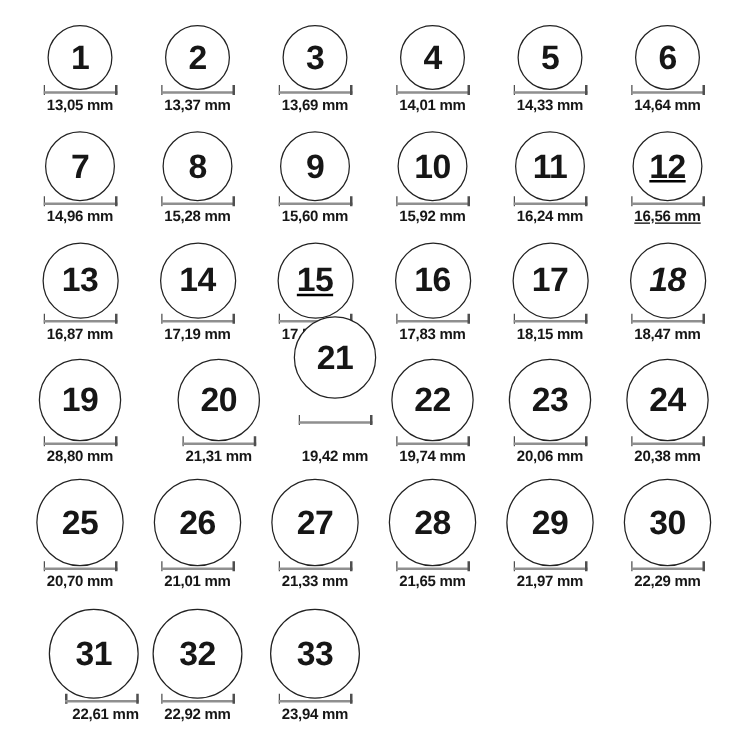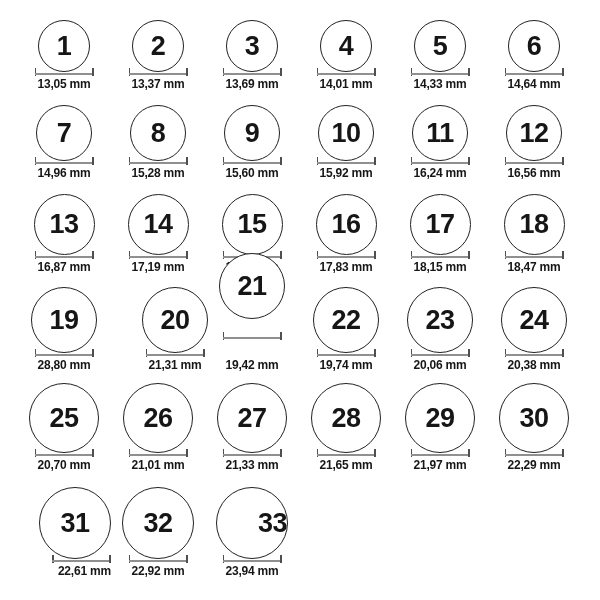--- a/index.html
+++ b/index.html
@@ -166,21 +166,21 @@
         <div class="circle" style="width: 56px; height: 56px;">
           <span class="num">11</span>
         </div>
         <div class="measure" style="width: 59px;">
           <span class="tick l"></span>
           <span class="bar"></span>
           <span class="tick r"></span>
         </div>
         <div class="label">16,24 mm</div>
       </div>
-      <div class="cell" style="left: 487px; width: 94px;">
+      <div class="cell" style="left: 487px; width: 94px; text-decoration: underline;">
         <div class="circle" style="width: 56px; height: 56px;">
           <span class="num">12</span>
         </div>
         <div class="measure" style="width: 59px;">
           <span class="tick l"></span>
           <span class="bar"></span>
           <span class="tick r"></span>
         </div>
         <div class="label">16,56 mm</div>
       </div>
@@ -202,21 +202,21 @@
           <span class="num">14</span>
         </div>
         <div class="measure" style="width: 59px;">
           <span class="tick l"></span>
           <span class="bar"></span>
           <span class="tick r"></span>
         </div>
         <div class="label">17,19 mm</div>
       </div>
       <div class="cell" style="left: 205px; width: 94px;">
-        <div class="circle" style="width: 61px; height: 61px;">
+        <div class="circle" style="width: 61px; height: 61px; text-decoration: underline;">
           <span class="num">15</span>
         </div>
         <div class="measure" style="width: 59px;">
           <span class="tick l"></span>
           <span class="bar"></span>
           <span class="tick r"></span>
         </div>
         <div class="label">17,51 mm</div>
       </div>
       <div class="cell" style="left: 299px; width: 94px;">
@@ -235,21 +235,21 @@
           <span class="num">17</span>
         </div>
         <div class="measure" style="width: 59px;">
           <span class="tick l"></span>
           <span class="bar"></span>
           <span class="tick r"></span>
         </div>
         <div class="label">18,15 mm</div>
       </div>
       <div class="cell" style="left: 487px; width: 94px;">
-        <div class="circle" style="width: 61px; height: 61px;">
+        <div class="circle" style="width: 61px; height: 61px; font-style: italic;">
           <span class="num">18</span>
         </div>
         <div class="measure" style="width: 59px;">
           <span class="tick l"></span>
           <span class="bar"></span>
           <span class="tick r"></span>
         </div>
         <div class="label">18,47 mm</div>
       </div>
     </div>
@@ -269,21 +269,21 @@
         <div class="circle" style="width: 66px; height: 66px;">
           <span class="num">20</span>
         </div>
         <div class="measure" style="width: 59px;">
           <span class="tick l"></span>
           <span class="bar"></span>
           <span class="tick r"></span>
         </div>
         <div class="label">21,31 mm</div>
       </div>
-      <div class="cell" style="left: 205px; width: 94px; gap: 17px;">
+      <div class="cell" style="left: 221px; width: 94px; gap: 17px;">
         <div class="circle" style="width: 66px; height: 66px;">
           <span class="num">21</span>
         </div>
         <div class="measure" style="width: 59px;">
           <span class="tick l"></span>
           <span class="bar"></span>
           <span class="tick r"></span>
         </div>
         <div class="label">19,42 mm</div>
       </div>
@@ -406,21 +406,21 @@
           <span class="num">32</span>
         </div>
         <div class="measure" style="width: 59px;">
           <span class="tick l"></span>
           <span class="bar"></span>
           <span class="tick r"></span>
         </div>
         <div class="label">22,92 mm</div>
       </div>
       <div class="cell" style="left: 205px; width: 94px;">
-        <div class="circle" style="width: 72px; height: 72px; justify-content: flex-end;">
+        <div class="circle" style="width: 72px; height: 72px;">
           <span class="num">33</span>
         </div>
         <div class="measure" style="width: 59px;">
           <span class="tick l"></span>
           <span class="bar"></span>
           <span class="tick r"></span>
         </div>
         <div class="label">23,94 mm</div>
       </div>
     </div>

